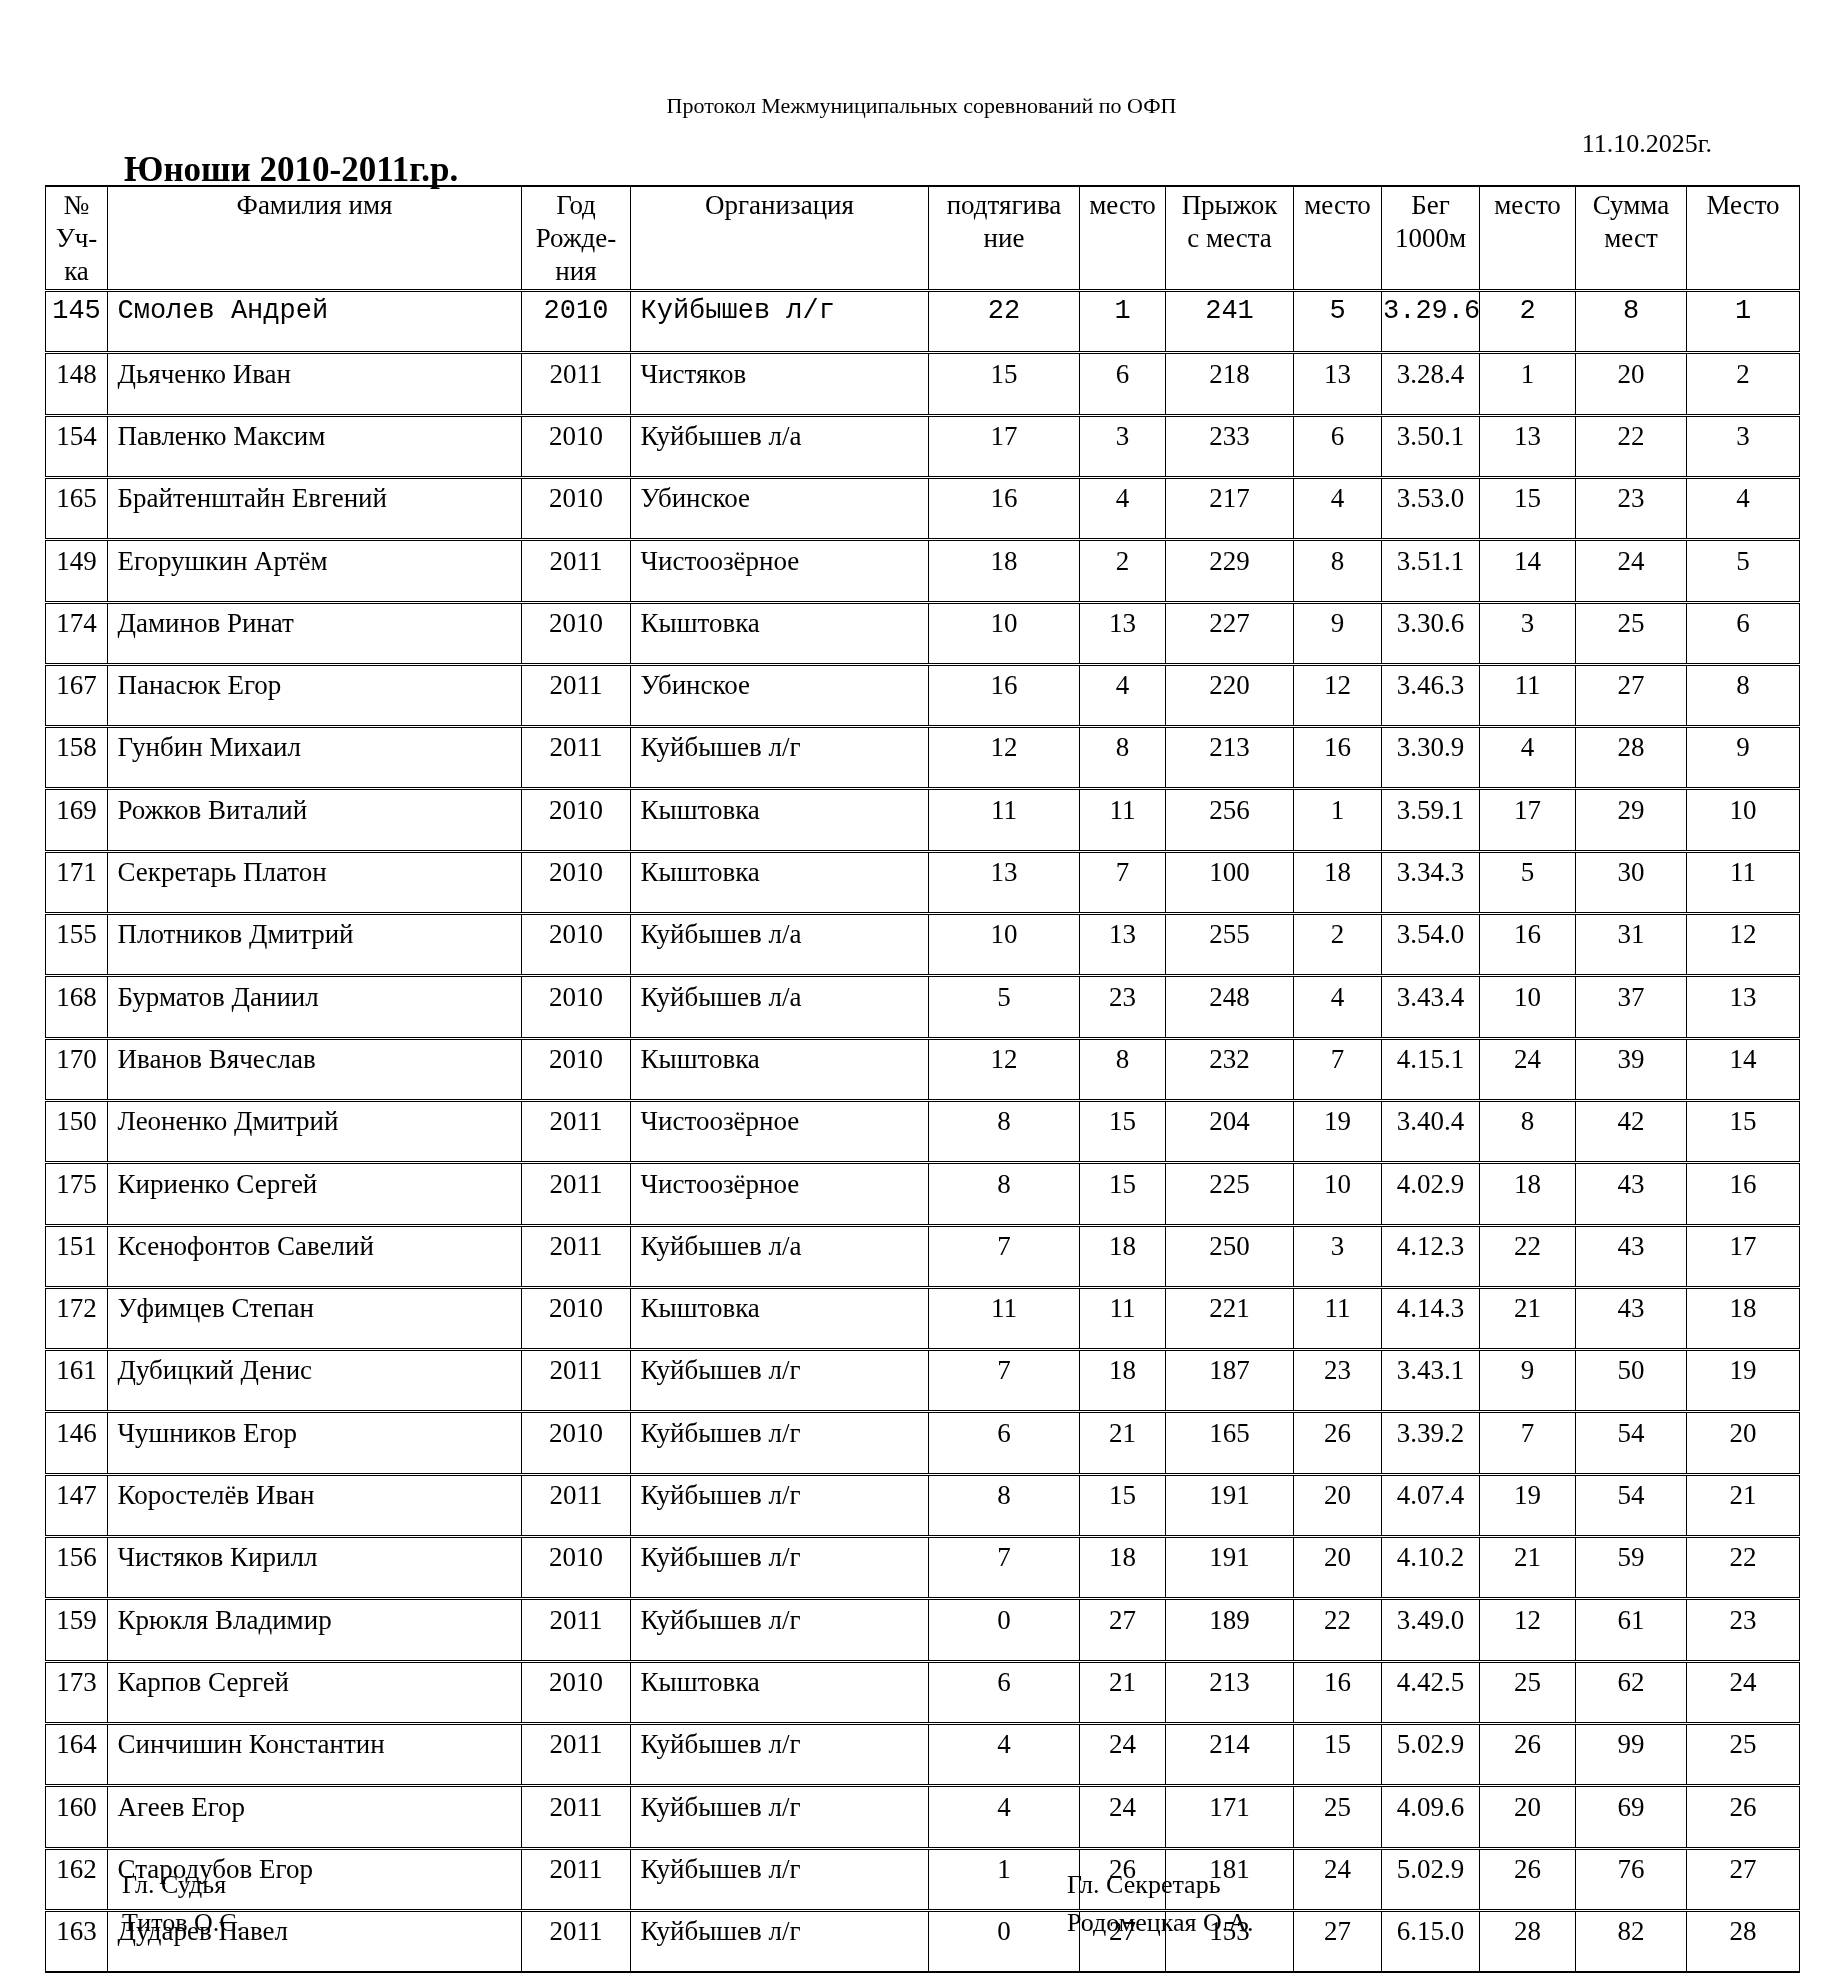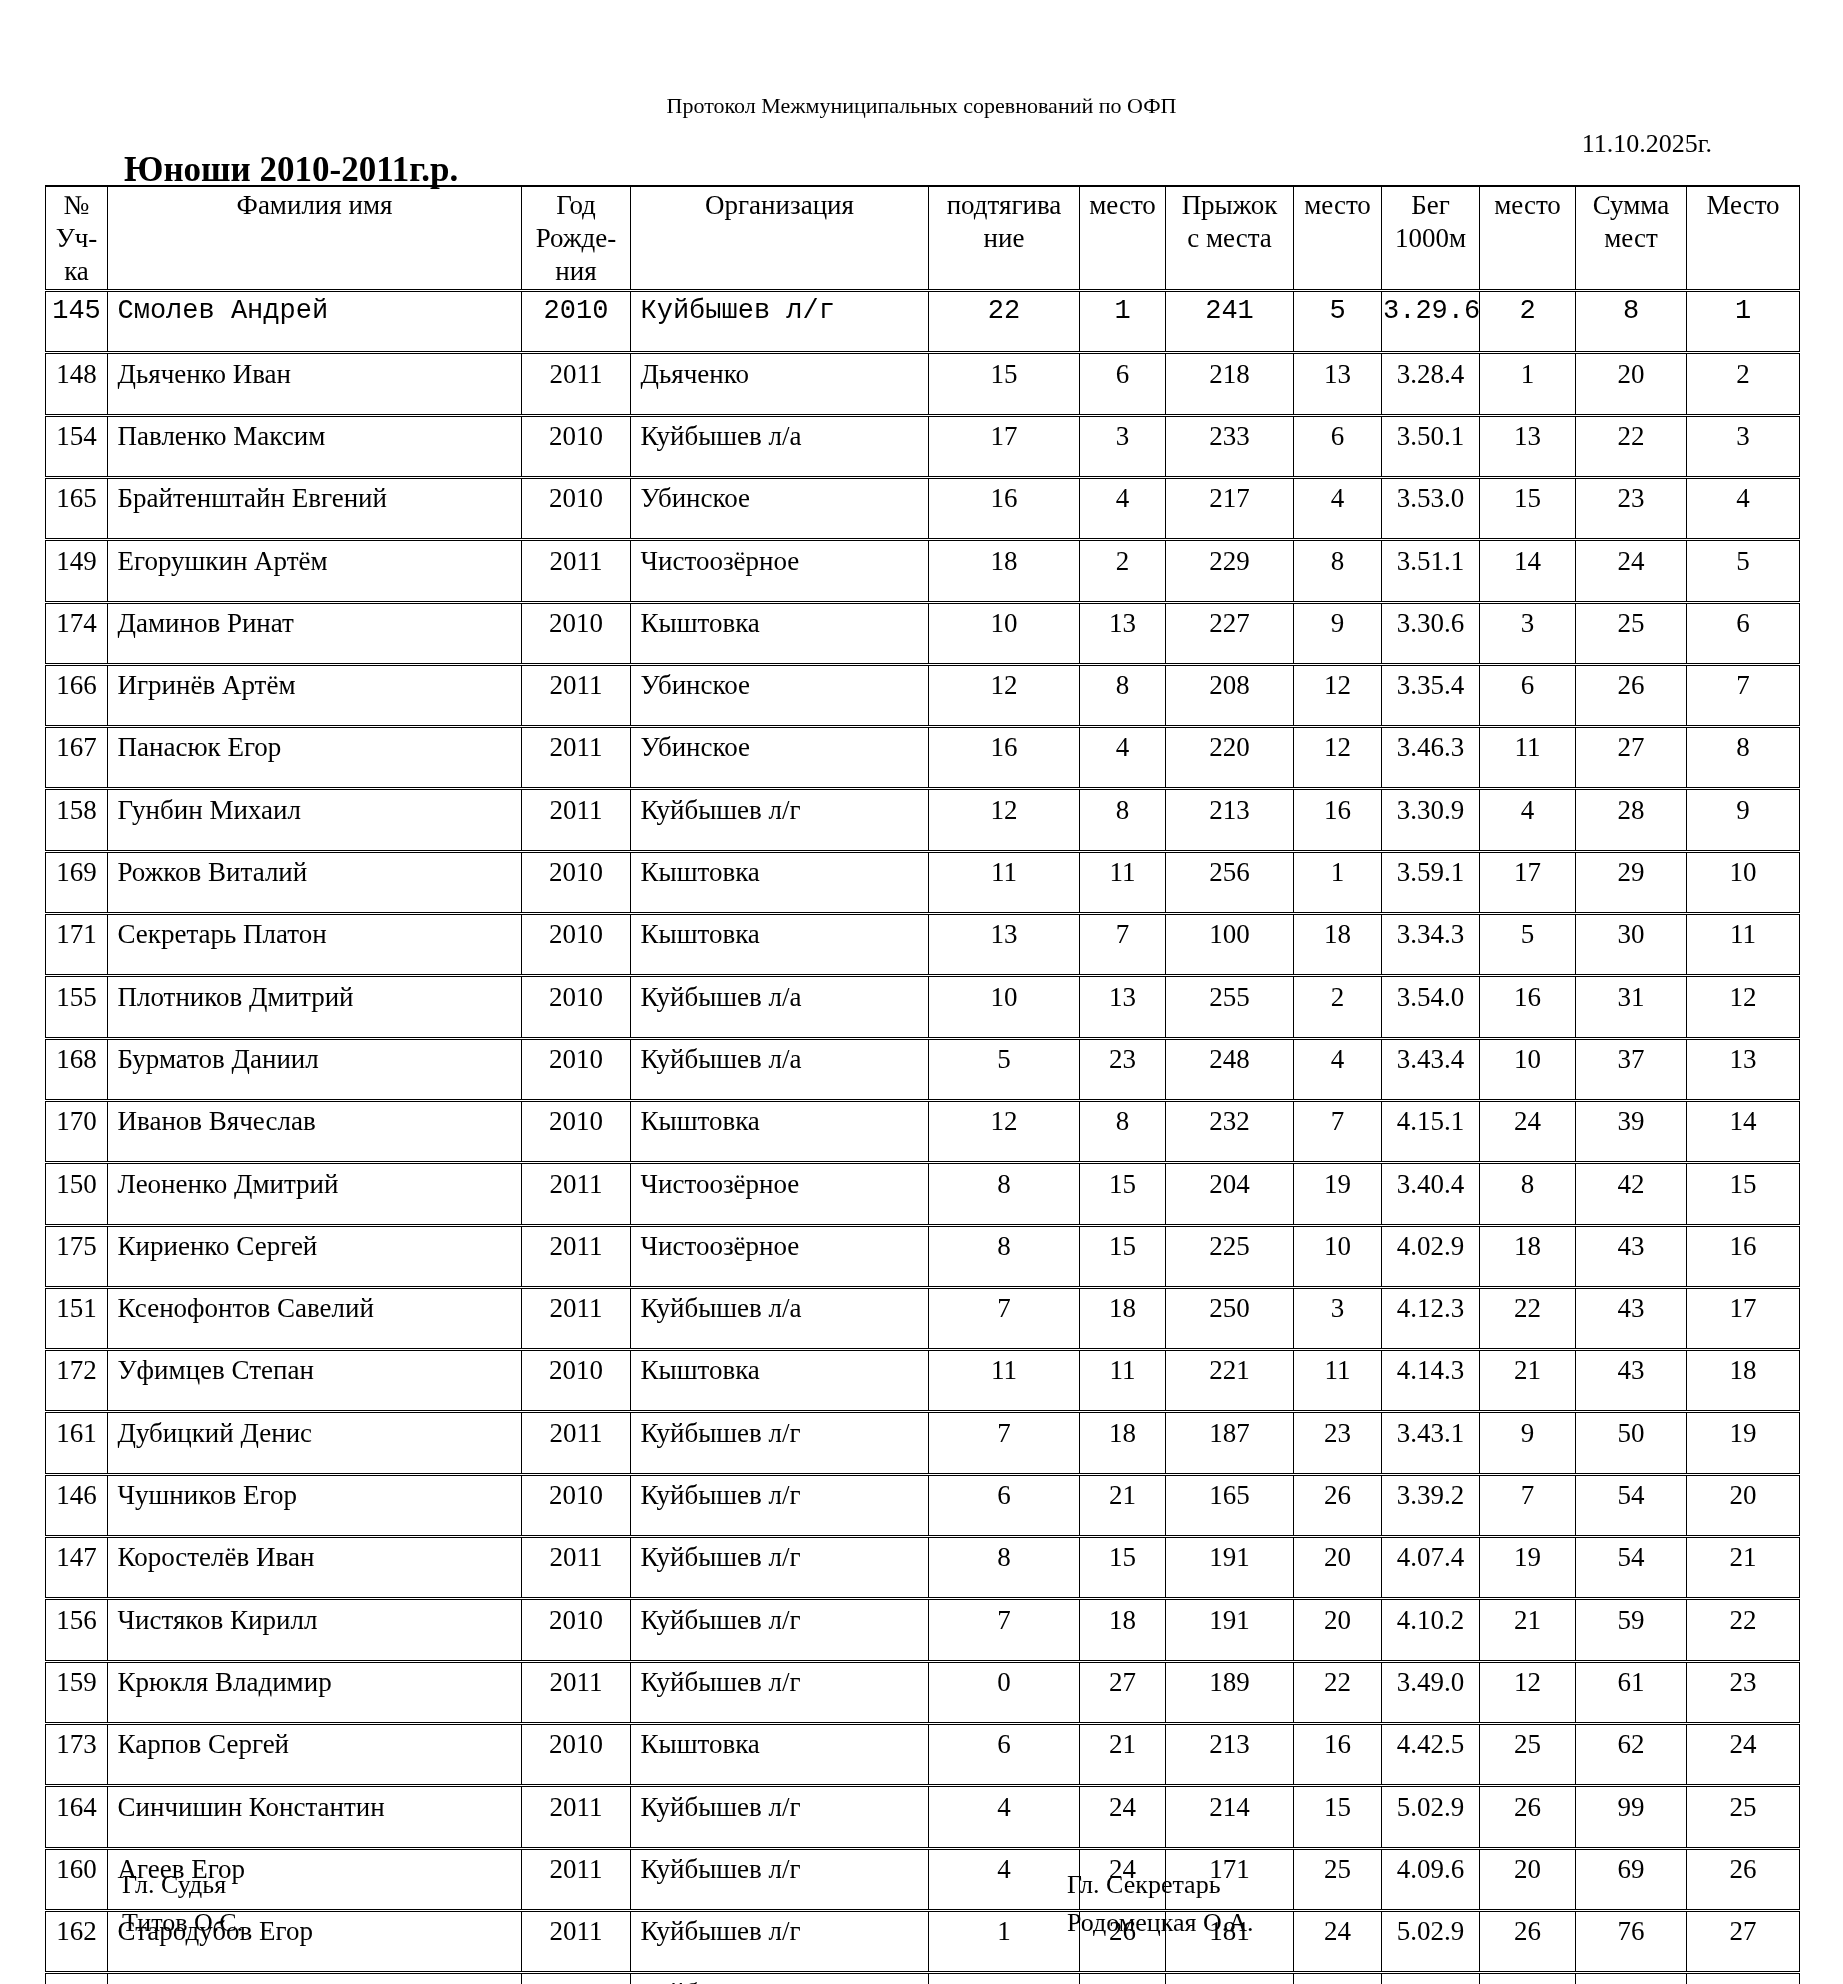--- a/index.html
+++ b/index.html
@@ -157,21 +157,21 @@
     <td>5</td>
     <td>3.29.6</td>
     <td>2</td>
     <td>8</td>
     <td>1</td>
   </tr>
       <tr>
     <td>148</td>
     <td>Дьяченко Иван</td>
     <td>2011</td>
-    <td>Дьяченко</td>
+    <td>Чистяков</td>
     <td>15</td>
     <td>6</td>
     <td>218</td>
     <td>13</td>
     <td>3.28.4</td>
     <td>1</td>
     <td>20</td>
     <td>2</td>
   </tr>
       <tr>
@@ -222,34 +222,20 @@
     <td>2010</td>
     <td>Кыштовка</td>
     <td>10</td>
     <td>13</td>
     <td>227</td>
     <td>9</td>
     <td>3.30.6</td>
     <td>3</td>
     <td>25</td>
     <td>6</td>
-  </tr>
-      <tr>
-    <td>166</td>
-    <td>Игринёв Артём</td>
-    <td>2011</td>
-    <td>Убинское</td>
-    <td>12</td>
-    <td>8</td>
-    <td>208</td>
-    <td>12</td>
-    <td>3.35.4</td>
-    <td>6</td>
-    <td>26</td>
-    <td>7</td>
   </tr>
       <tr>
     <td>167</td>
     <td>Панасюк Егор</td>
     <td>2011</td>
     <td>Убинское</td>
     <td>16</td>
     <td>4</td>
     <td>220</td>
     <td>12</td>

